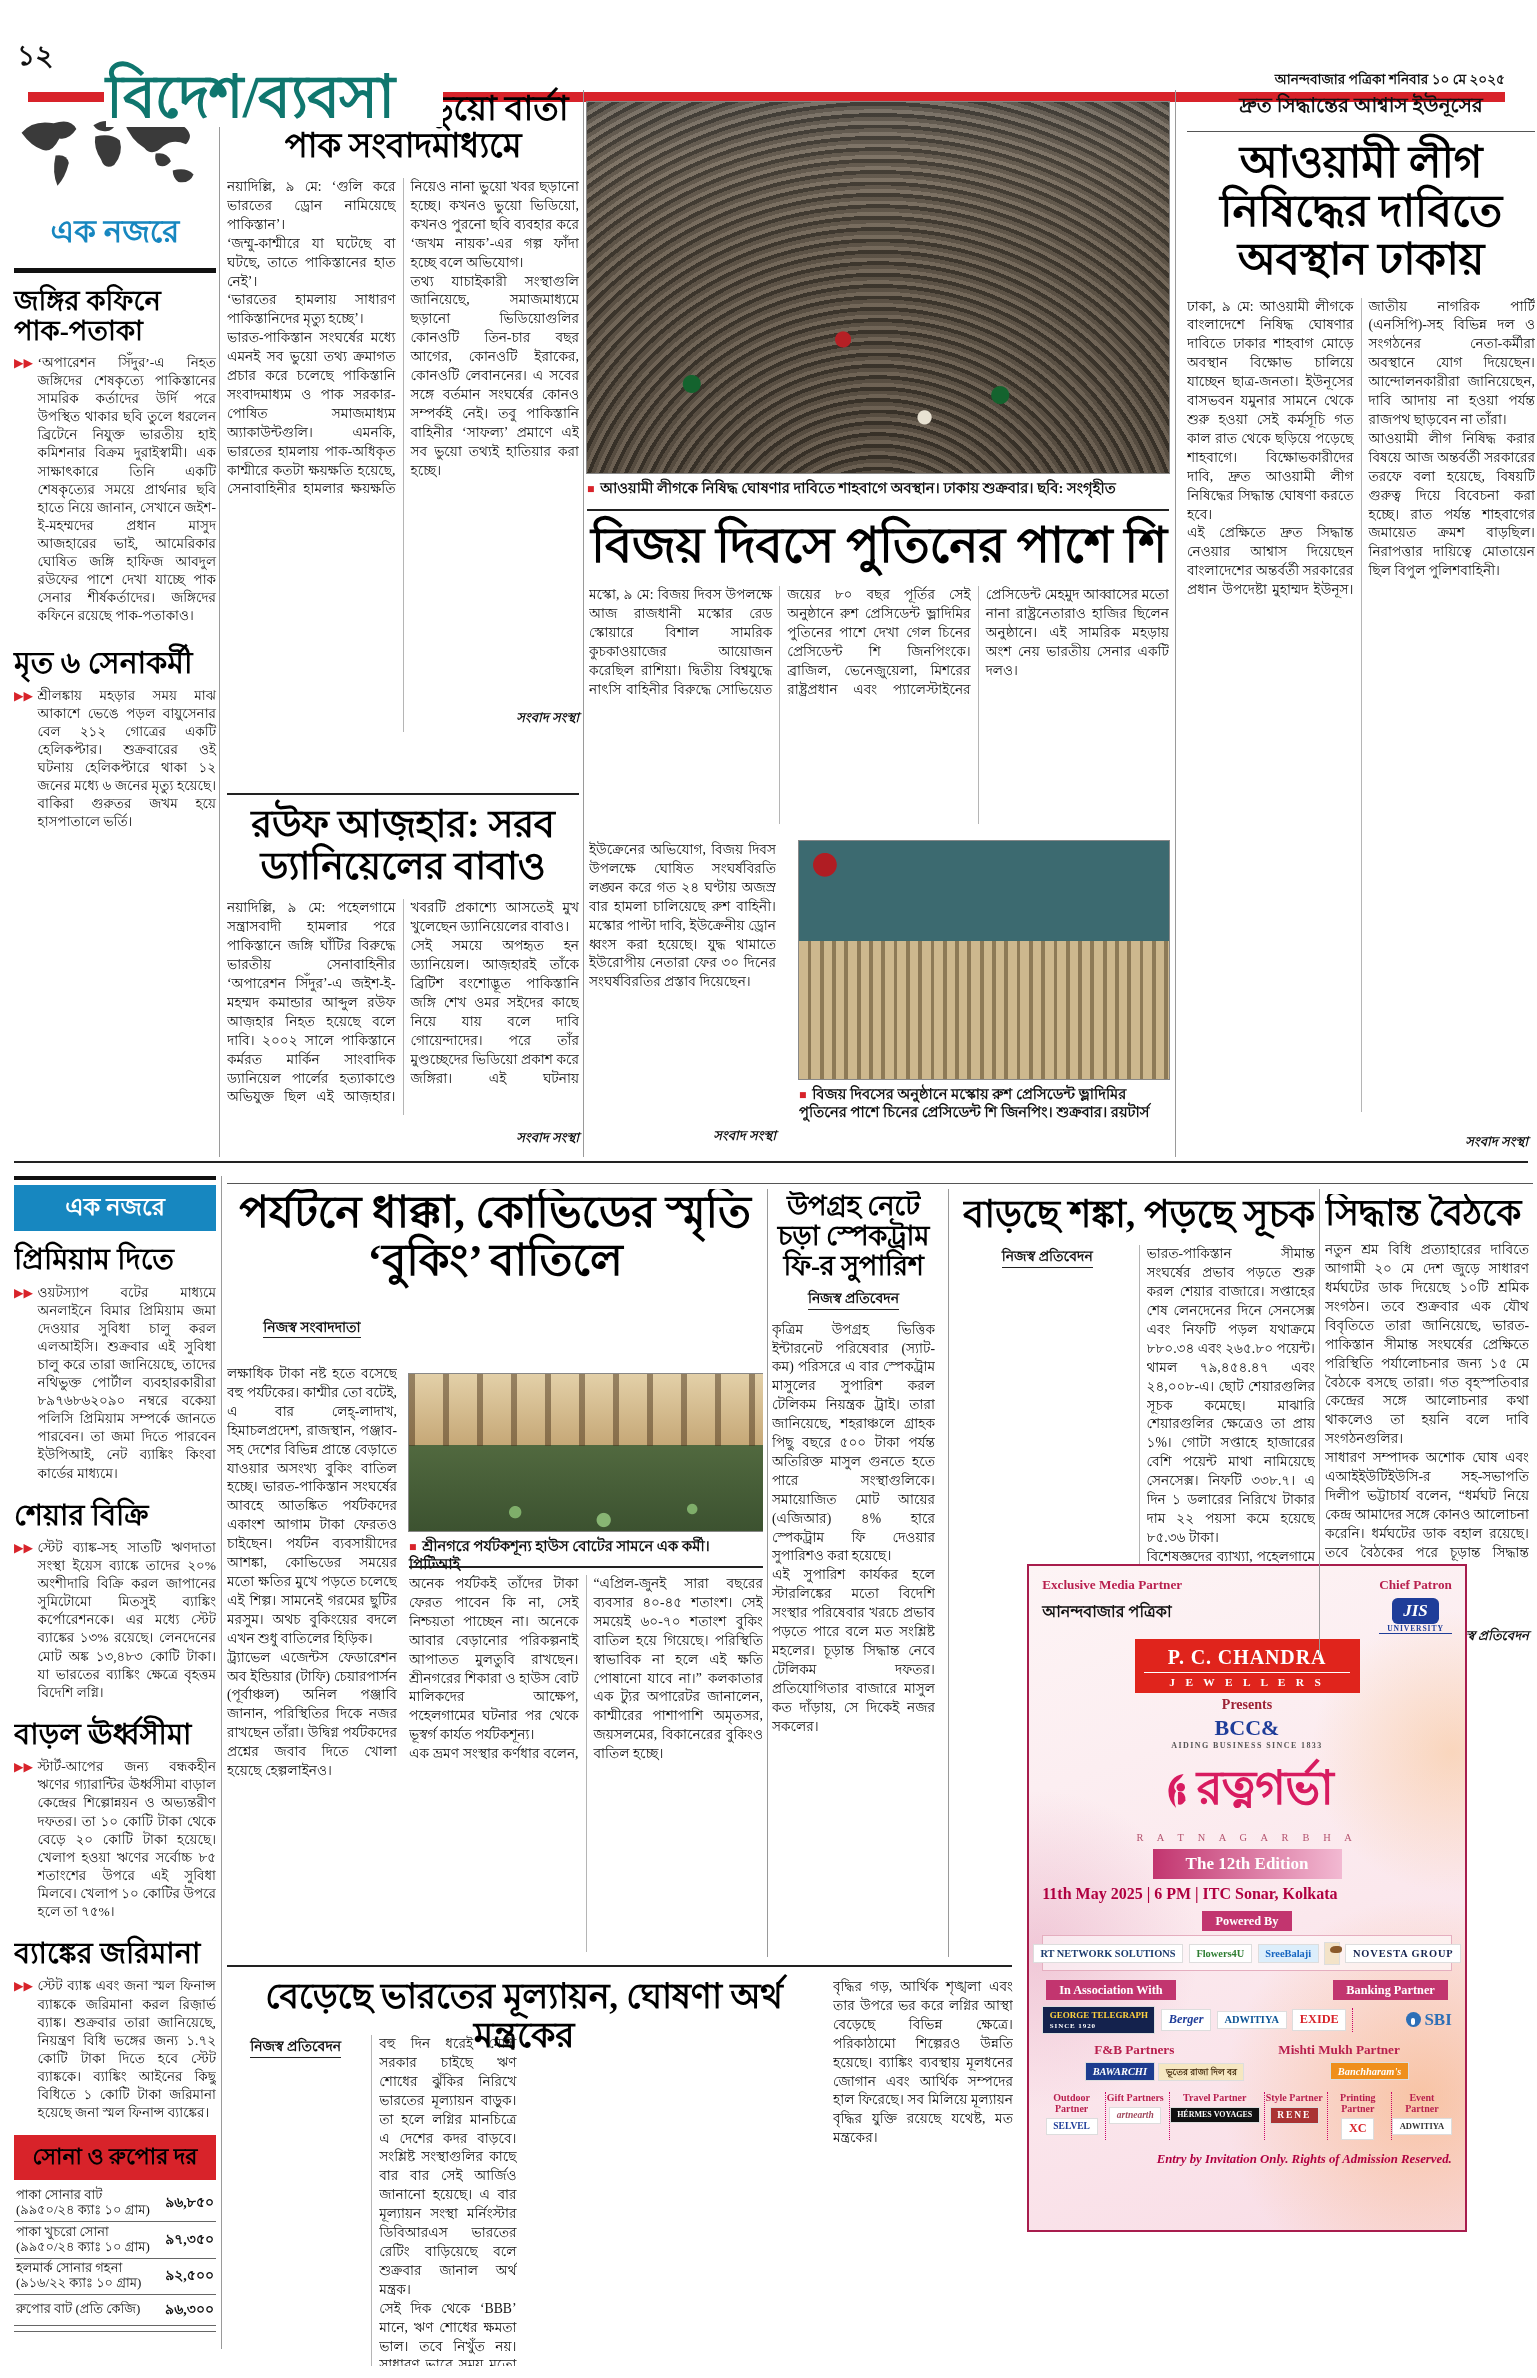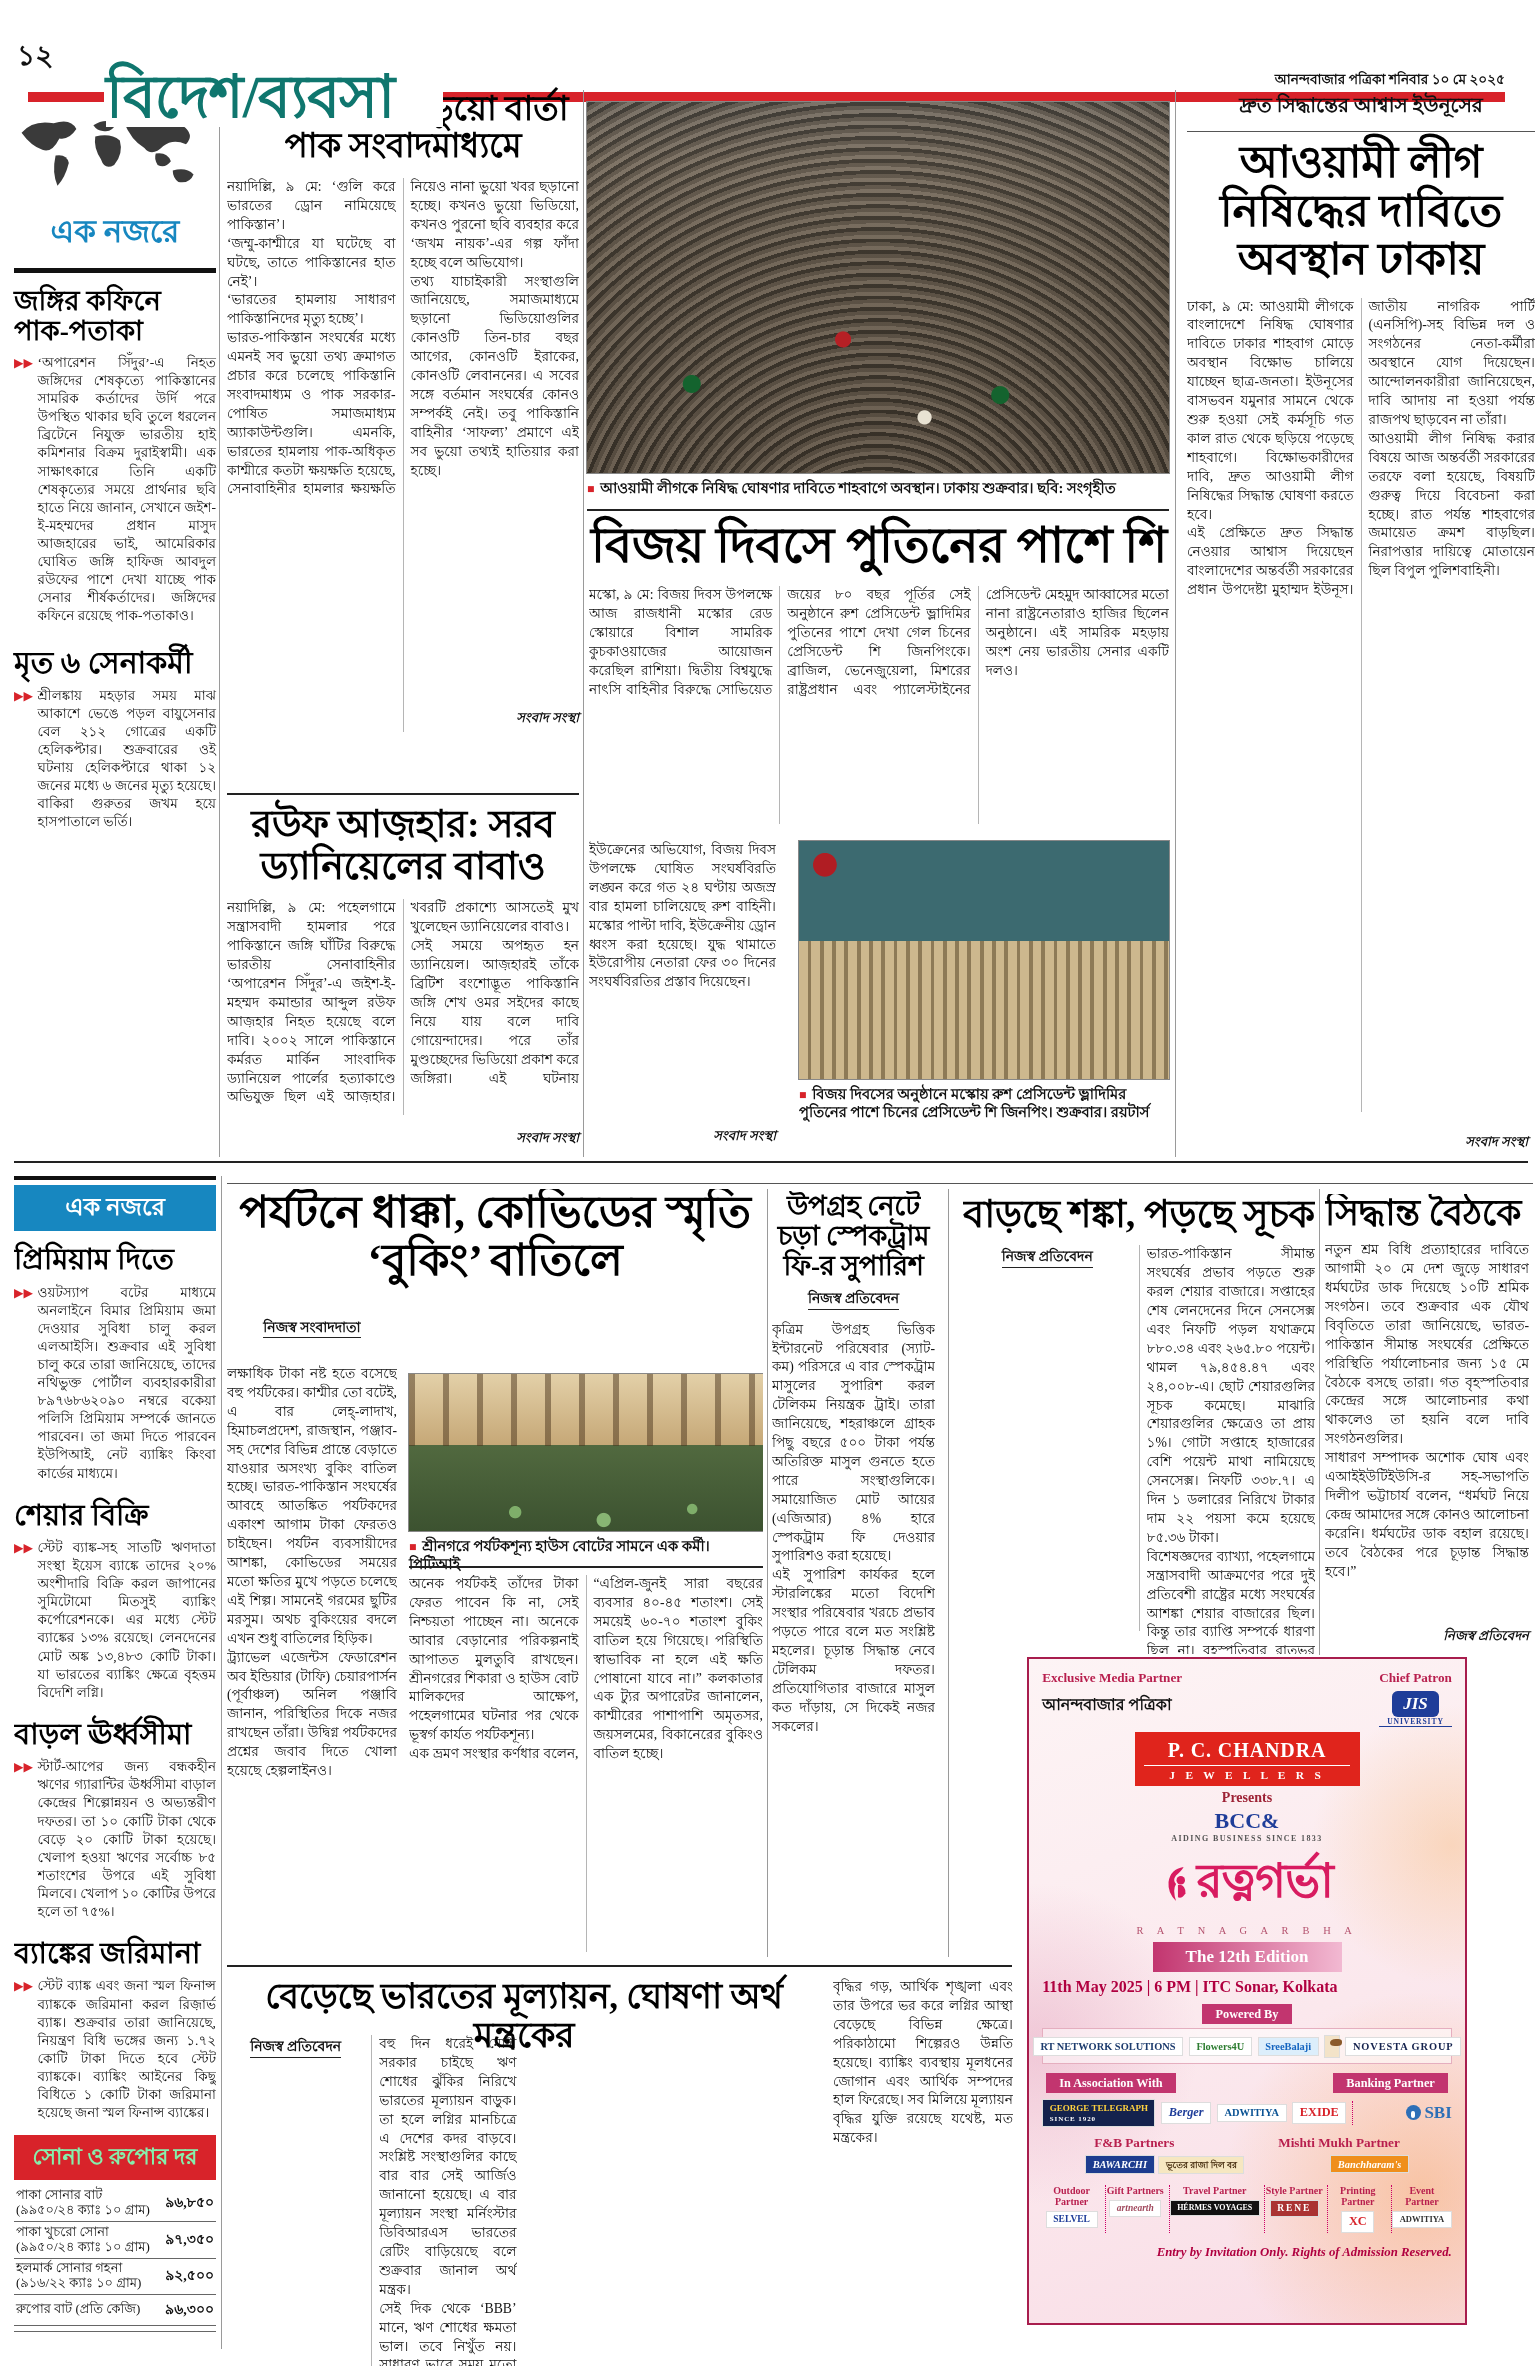--- a/index.html
+++ b/index.html
@@ -15,21 +15,21 @@
   .byline span{border-bottom:1.9px solid #222;padding-bottom:2.8px}
   .credit{font-style:italic;font-weight:bold;font-size:13.2px;text-align:right}
   .caption{font-size:14.7px;font-weight:bold;line-height:1.25}
   .cap-mark{color:#d8232a;margin-right:5.7px;font-size:12.3px}
   .kicker{font-weight:bold;text-align:center;font-size:20px;border-bottom:1.4px solid #555;padding-bottom:7.6px;margin-bottom:7.6px}
   .vr{position:absolute;width:0.9px;background:#9a9a9a}
   .hr{position:absolute;height:1.9px;background:#222}
   .brief-h{font-weight:bold;font-size:24px;line-height:1.1;margin:13.2px 0 7.6px;color:#000}
   .brief-item{display:flex;gap:4.7px;font-size:13.5px;line-height:1.34;text-align:justify}
   .brief-item .arrow{color:#d8232a;font-size:12.3px;line-height:1.5;flex:none}
-  .redbar{background:#d8232a;color:#86efac;font-weight:bold;font-size:22px;text-align:center;padding:3.8px 0;margin:13.2px 0 5.7px}
+  .redbar{background:#d8232a;color:#000000;font-weight:bold;font-size:22px;text-align:center;padding:3.8px 0;margin:13.2px 0 5.7px}
   .bluebar{background:#1787c0;color:#fff;font-weight:bold;font-size:24px;text-align:center;padding:2.8px 0;margin:5.7px 0 1.9px}
   .gold-row{display:flex;justify-content:space-between;align-items:center;border-bottom:1.2px solid #666;padding:2.8px 1.9px}
   .gold-row .lbl{font-size:13px;line-height:1.15}
   .gold-row .val{font-weight:bold;font-size:14px;white-space:nowrap;margin-left:5.7px}
   .photo{position:absolute;outline:0.9px solid #888}
   .adlbl{color:#b81f4e;font-weight:bold;font-size:13.2px;font-family:"Liberation Serif",serif}
   .adband{background:#c2356f;color:#fff;font-weight:bold;font-size:12.3px;text-align:center;padding:2.8px 13.2px;display:inline-block}
   .chip{background:#fff;border:0.9px solid #ddd;padding:2.8px 6.6px;font-size:10.4px;font-weight:bold;white-space:nowrap}
   .pgrid-lbl{color:#b81f4e;font-weight:bold;font-size:10px;text-align:center}
 </style>
@@ -241,21 +241,21 @@
   <div class="abs" style="left:227px;top:2035px;width:594px;height:331px;overflow:hidden;">
     <div class="cols4" style="height:331px;">
       <div class="byline" style="margin-top:0;"><span>নিজস্ব প্রতিবেদন</span></div>
       <div class="body-text">বহু দিন ধরেই মোদী সরকার চাইছে ঋণ শোধের ঝুঁকির নিরিখে ভারতের মূল্যায়ন বাড়ুক। তা হলে লগ্নির মানচিত্রে এ দেশের কদর বাড়বে। সংশ্লিষ্ট সংস্থাগুলির কাছে বার বার সেই আর্জিও জানানো হয়েছে। এ বার মূল্যায়ন সংস্থা মর্নিংস্টার ডিবিআরএস ভারতের রেটিং বাড়িয়েছে বলে শুক্রবার জানাল অর্থ মন্ত্রক।
 সেই দিক থেকে ‘BBB’ মানে, ঋণ শোধের ক্ষমতা ভাল। তবে নিখুঁত নয়। সাধারণ ভাবে সময় মতো শোধ করা হয়। কিন্তু কঠিন সময়ে সমস্যায় পড়তে হতে পারে। সংস্থা ভারতের অর্থনীতি সম্পর্কে দৃষ্টিভঙ্গি স্থিতিশীল বা ‘স্টেবল’ রেখেছে। অর্থাৎ মূল্যায়ন আরও বাড়তে পারে।
 ছিল এটাই। তবে গোটাটাই দীর্ঘ দিন ধরে এক জায়গায় থমকে। মর্নিংস্টারের অবশ্য দাবি, ভারতের আর্থিক অবস্থার নিরিখে মূল্যায়ন বাড়ানো হয়েছে। দীর্ঘ এবং স্বল্প মেয়াদে ভারতীয় এবং বিদেশি মুদ্রায় ঋণপত্র ছাড়ার ক্ষেত্রে তা ‘BBB’ গণ্য হবে।</div>
     </div>
   </div>
   <div class="body-text abs" style="left:833px;top:1978px;width:180px;height:388px;">বৃদ্ধির গড়, আর্থিক শৃঙ্খলা এবং তার উপরে ভর করে লগ্নির আস্থা বেড়েছে বিভিন্ন ক্ষেত্রে। পরিকাঠামো শিল্পেরও উন্নতি হয়েছে। ব্যাঙ্কিং ব্যবস্থায় মূলধনের জোগান এবং আর্থিক সম্পদের হাল ফিরেছে। সব মিলিয়ে মূল্যায়ন বৃদ্ধির যুক্তি রয়েছে যথেষ্ট, মত মন্ত্রকের।</div>
 
-  <div class="abs" style="left:1027px;top:1657px;width:440px;height:668px;border:2.4px solid #a81d4d;box-sizing:border-box;
+  <div class="abs" style="left:1027px;top:1564px;width:440px;height:668px;border:2.4px solid #a81d4d;box-sizing:border-box;
               padding:11.4px 13.2px;
               background:
                 radial-gradient(circle at 90% 80%, rgba(246,166,97,.5), rgba(246,166,97,0) 30%),
                 radial-gradient(circle at 97% 28%, rgba(247,188,128,.45), rgba(247,188,128,0) 22%),
                 radial-gradient(circle at 2% 58%, rgba(214,120,160,.3), rgba(214,120,160,0) 28%),
                 linear-gradient(160deg,#fdf4f5,#fbe8ed 55%,#f9dde6);">
     <div style="display:flex;justify-content:space-between;align-items:flex-start;">
       <div>
         <div class="adlbl">Exclusive Media Partner</div>
         <div style="font-weight:bold;font-size:16px;margin-top:5.7px;">আনন্দবাজার পত্রিকা</div>

